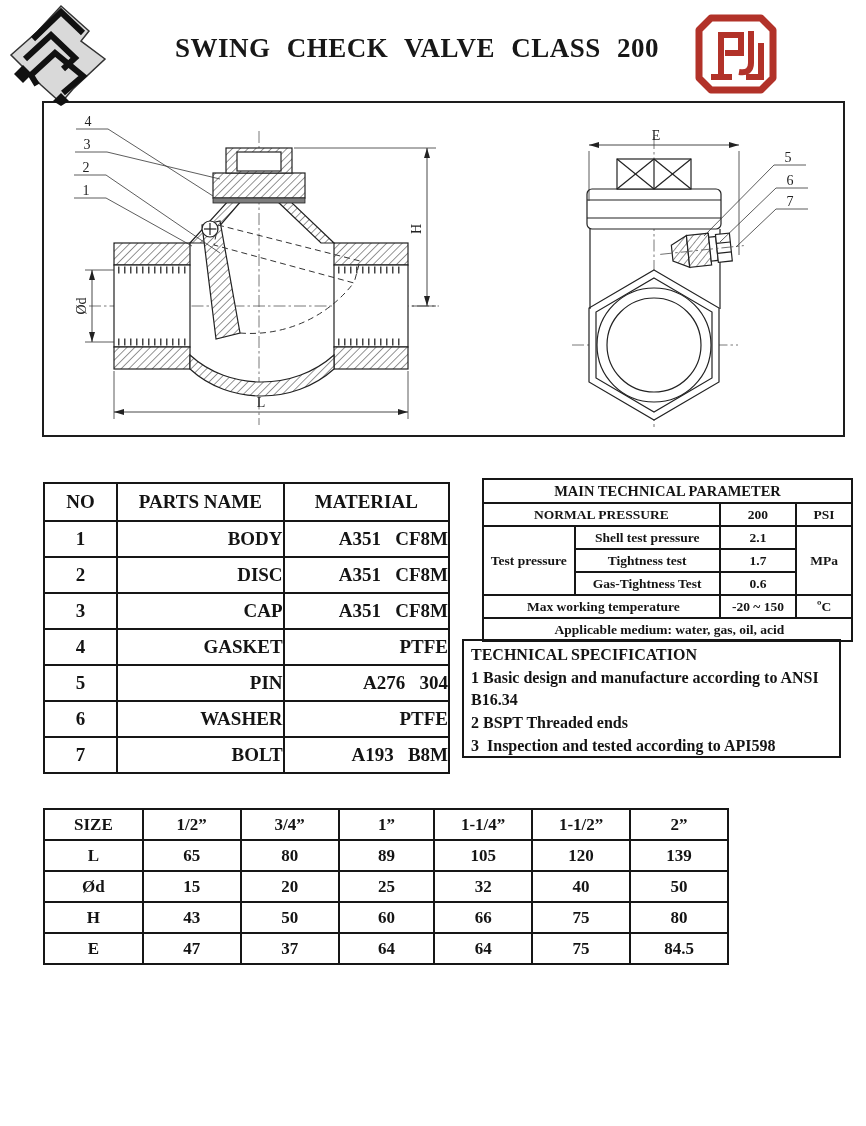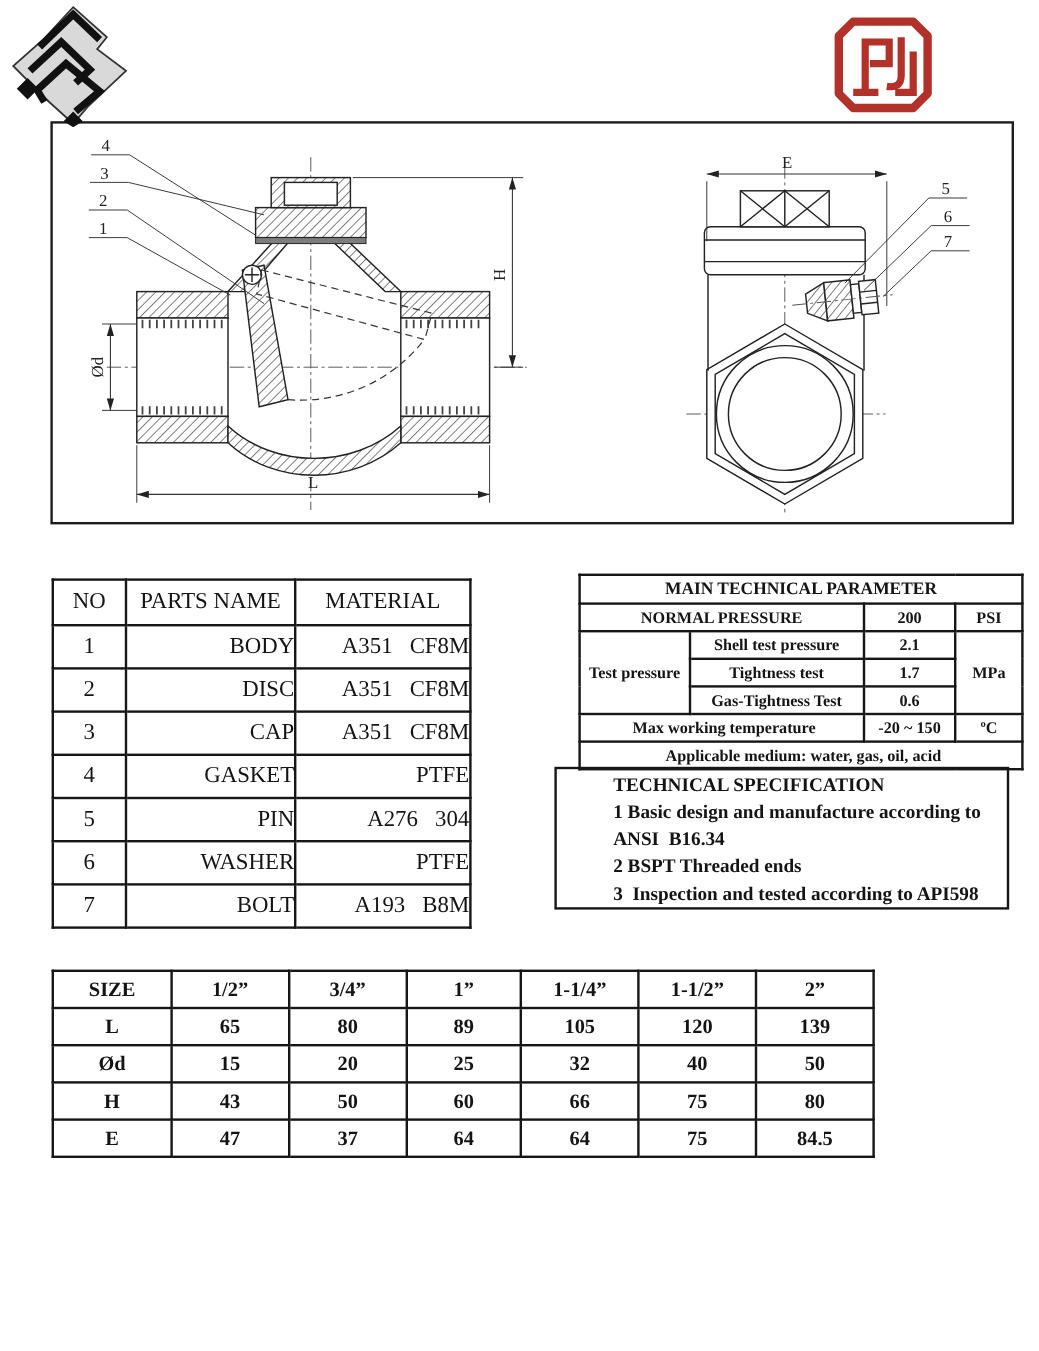--- a/index.html
+++ b/index.html
@@ -10,34 +10,34 @@
          font-size:27px;font-weight:bold;letter-spacing:.5px;word-spacing:9px;color:#171717;}
 
   .logo-left{position:absolute;left:3px;top:3px;z-index:3;}
   .logo-right{position:absolute;left:694px;top:13px;z-index:3;}
 
   .drawbox{position:absolute;left:42px;top:101px;width:799px;height:332px;border:2px solid #1d1d1d;background:#fff;}
 
   table{border-color:#151515;}
   td{padding:0;}
 
-  .parts{position:absolute;left:43px;top:482px;width:350px;border-collapse:collapse;
-         text-align:center;font-size:19px;}
+  .parts{position:absolute;left:43px;top:482px;width:407px;border-collapse:collapse;
+         text-align:center;font-size:19px;font-weight:bold;}
   .parts td{border:2.5px solid #161616;height:34px;white-space:pre-wrap;}
   .parts tr.hdr td{height:36px;font-size:19px;}
   .parts td.l{text-align:right;}
 
   .params{position:absolute;left:466px;top:478px;width:371px;border-collapse:collapse;
           font-size:13.5px;font-weight:bold;text-align:center;margin-left:16px;}
   .params td{border:2px solid #161616;height:21px;padding:0 2px;}
   .params td.l{text-align:center;padding-left:6px;}
 
   .spec{position:absolute;left:462px;top:639px;width:361px;height:109px;border:2px solid #161616;
         padding:3px 7px;font-weight:bold;font-size:16px;line-height:1.42;}
-  .spec .line{white-space:pre-wrap;margin-left:40px;}
+  .spec .line{white-space:pre-wrap;}
 
   .sizes{position:absolute;left:43px;top:808px;width:686px;border-collapse:collapse;
          text-align:center;font-weight:bold;font-size:17px;}
   .sizes td{border:2.5px solid #161616;height:29px;}
 
   
   .ln{stroke:#222;stroke-width:1.2;fill:none;stroke-linejoin:miter;}
   .hat{fill:url(#h45);stroke:#222;stroke-width:1.2;}
   .wh{fill:#fff;stroke:#222;stroke-width:1.2;}
   .cl{stroke:#555;stroke-width:.8;fill:none;stroke-dasharray:12 3 2.5 3;}
@@ -54,20 +54,21 @@
 
   <svg class="logo-left" width="116" height="103" viewBox="0 0 116 103">
     <polygon points="58,3 86,28 78,38 102,56 70,86 58,100 38,82 22,66 8,52 34,29" fill="#d9d9d9" stroke="#333" stroke-width="1.5"></polygon>
     <path d="M30,36 L58,9 L80,30" fill="none" stroke="#111" stroke-width="6"></path>
     <path d="M22,56 L48,32 L72,55 L60,66" fill="none" stroke="#111" stroke-width="6"></path>
     <path d="M34,82 L28,72 L52,50 L80,73 L60,90" fill="none" stroke="#111" stroke-width="6"></path>
     <polygon points="20,62 29,71 20,80 11,71" fill="#111"></polygon>
     <polygon points="58,90 66,98 58,103 50,98" fill="#111"></polygon>
   </svg>
 
+  <div class="title">SWING CHECK VALVE CLASS 200</div>
 
   <svg class="logo-right" width="84" height="82" viewBox="0 0 84 82">
     <path d="M17,5 H67 L79,17 V65 L67,77 H17 L5,65 V17 Z" fill="none" stroke="#b23229" stroke-width="7" stroke-linejoin="round"></path>
     <path d="M27,64 V22 H47 V40 H31" fill="none" stroke="#b23229" stroke-width="6"></path>
     <path d="M17,64 H38" fill="none" stroke="#b23229" stroke-width="6"></path>
     <path d="M57,18 V50 Q57,61 45,59" fill="none" stroke="#b23229" stroke-width="6"></path>
     <path d="M67,30 V64 H52" fill="none" stroke="#b23229" stroke-width="6"></path>
   </svg>
 
   <div class="drawbox">

